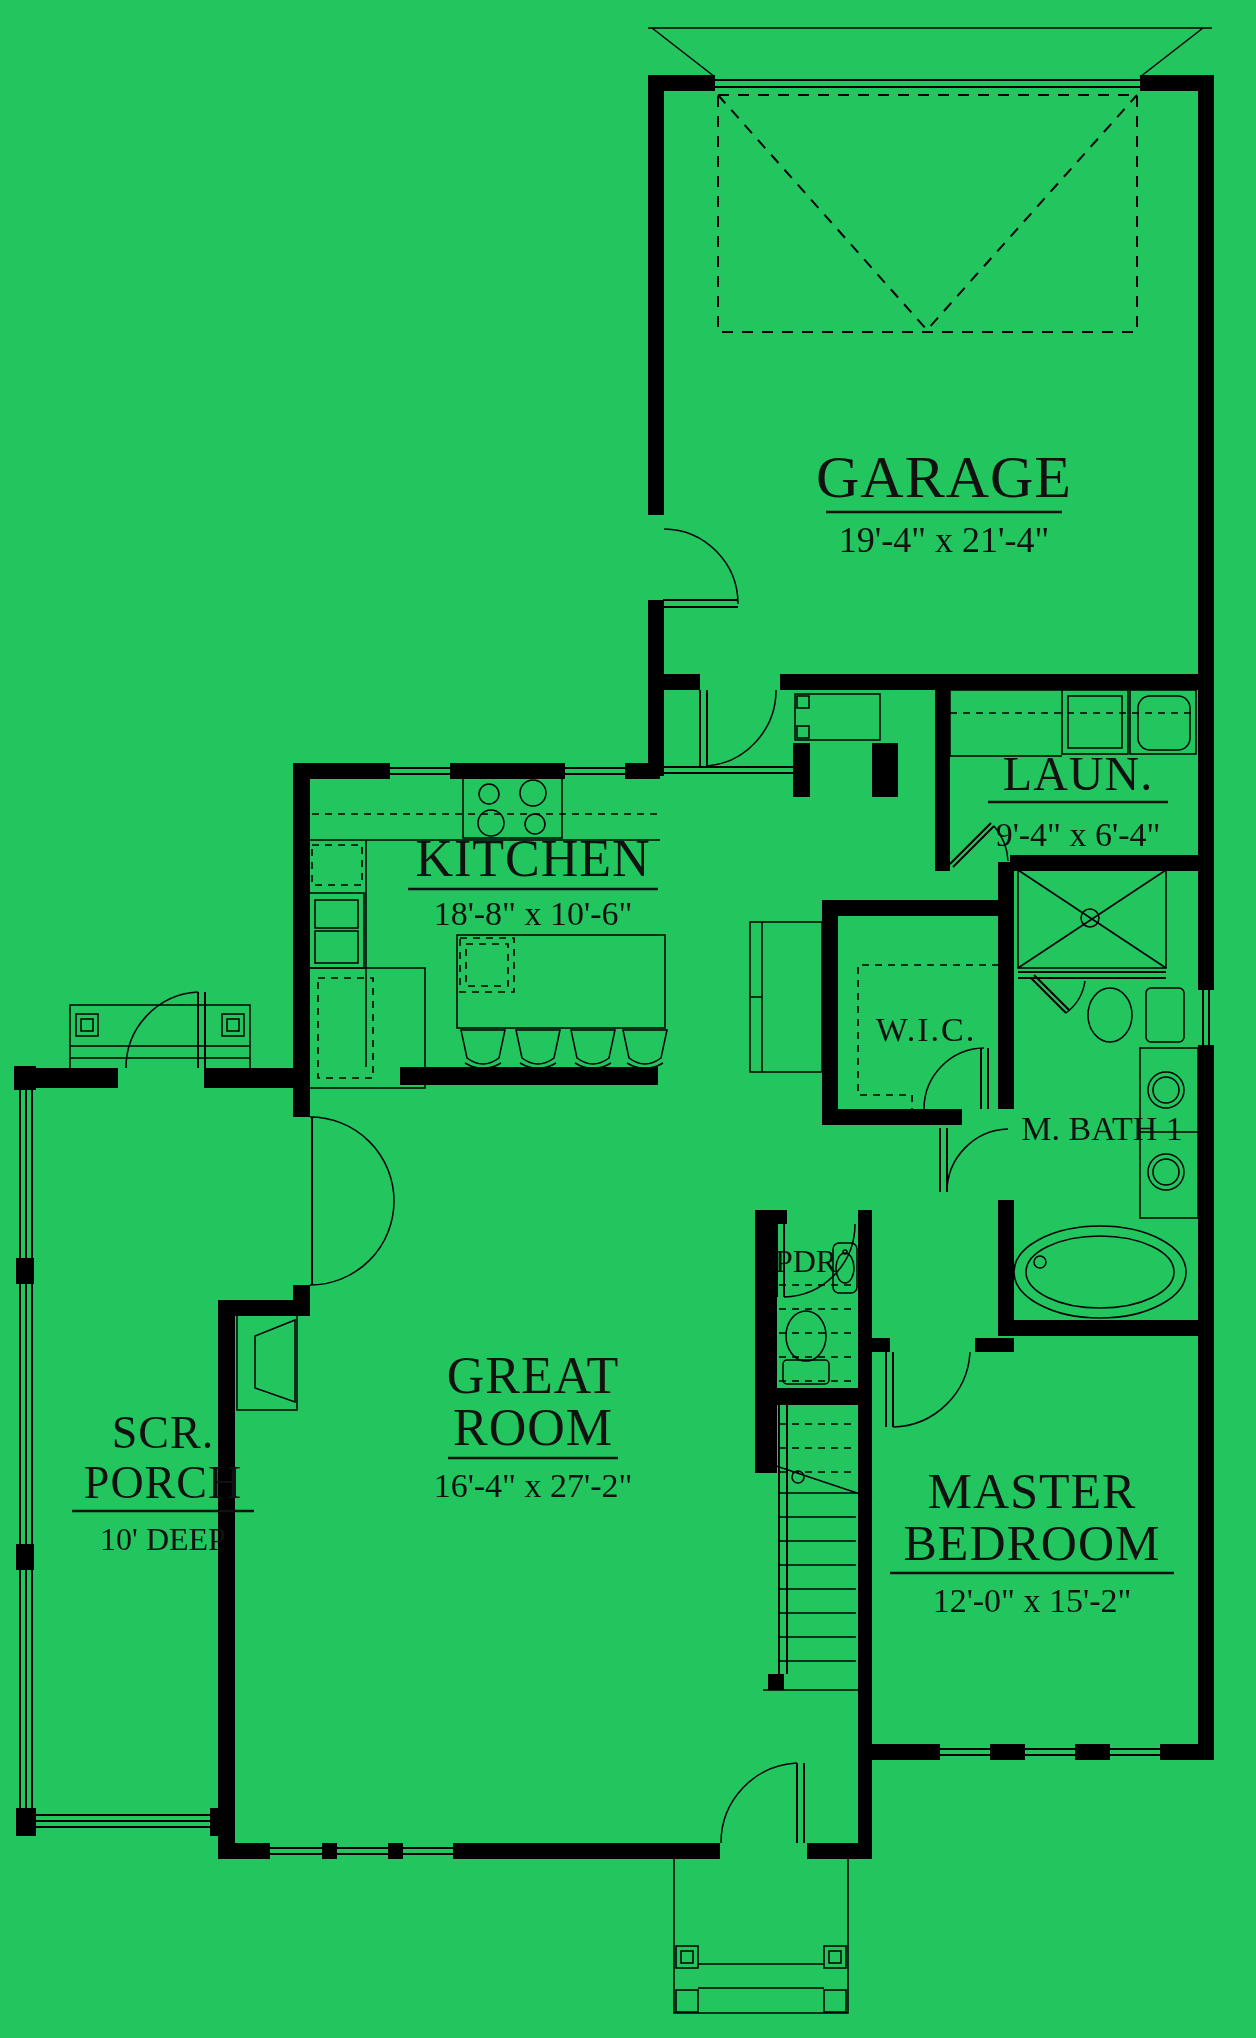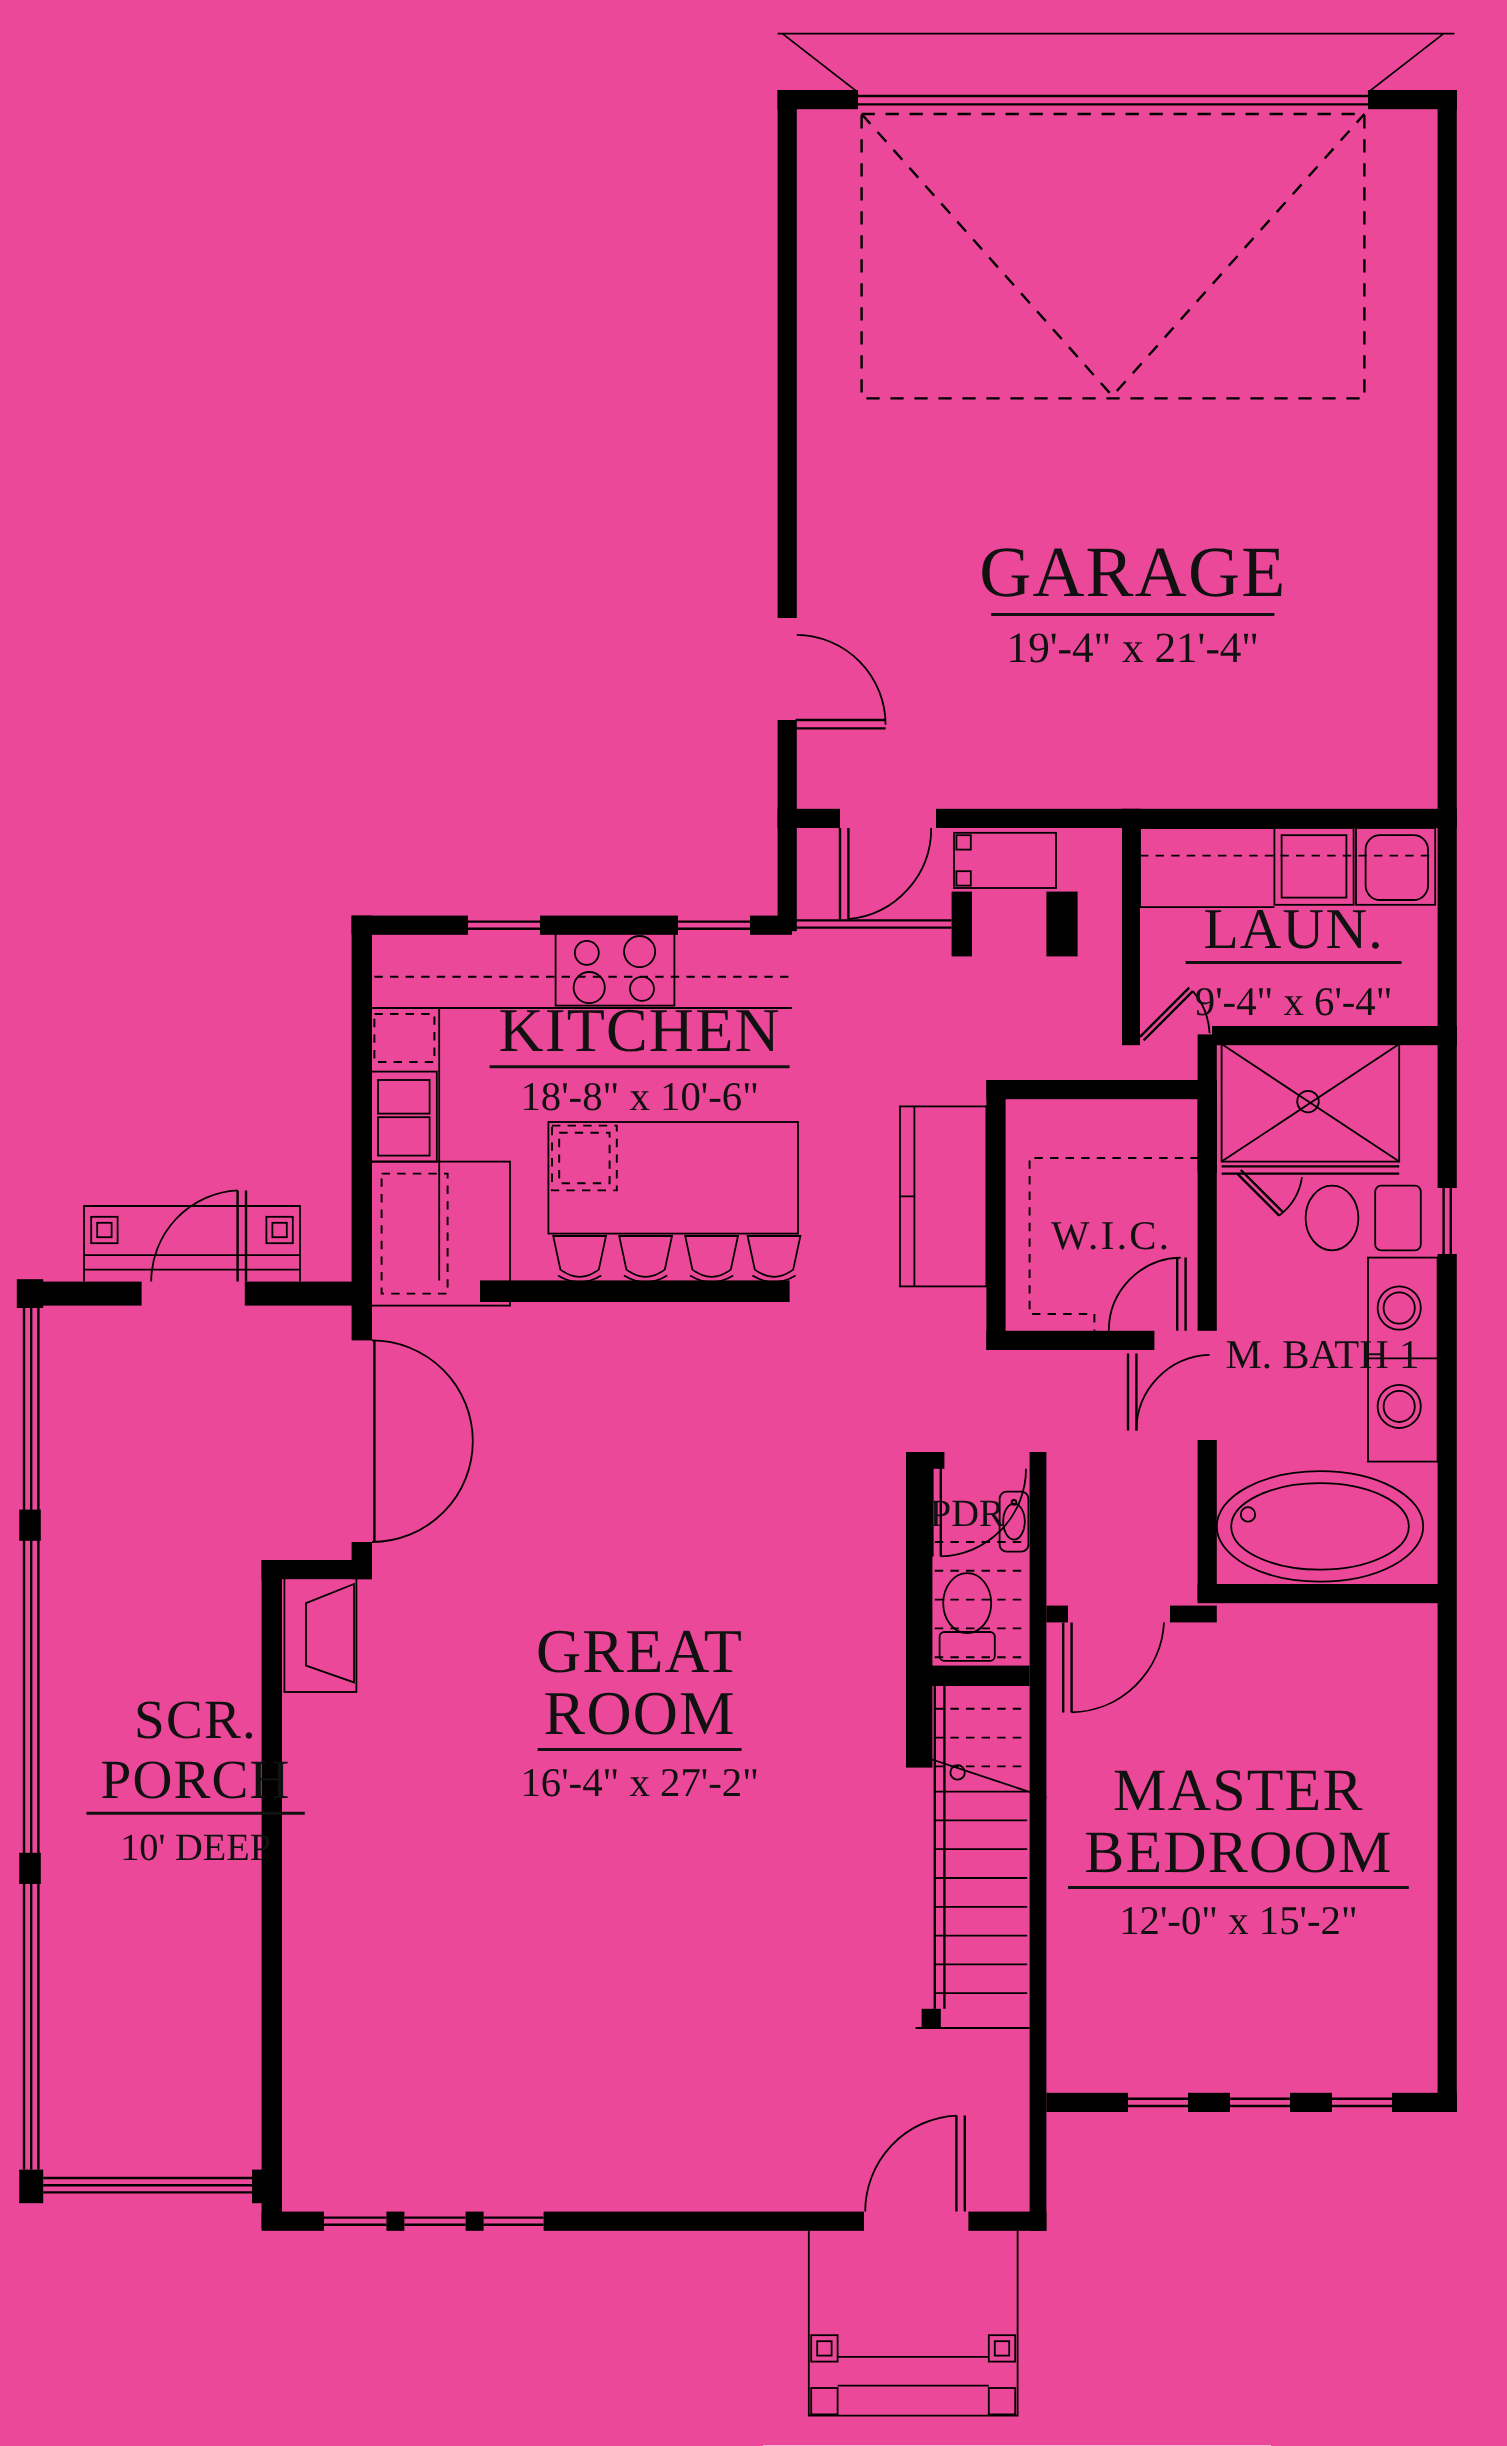--- a/index.html
+++ b/index.html
@@ -1,16 +1,16 @@
 <!DOCTYPE html>
 <html><head>
 <meta charset="utf-8">
 <style>
   html,body{margin:0;padding:0;background:#ffffff;}
-  #plan-wrap{position:relative;width:1256px;height:2038px;background:#ec4899;overflow:hidden;}
+  #plan-wrap{position:relative;width:1256px;height:2038px;background:#22c55e;overflow:hidden;}
   svg{position:absolute;left:0;top:0;}
   text{font-family:"Liberation Serif","DejaVu Serif",serif;fill:#111111;}
   .room-name{letter-spacing:1px;}
   .wall{fill:#000000;stroke:none;}
   .thin{fill:none;stroke:#000000;stroke-width:2;}
   .thin15{fill:none;stroke:#000000;stroke-width:1.5;}
   .dash{fill:none;stroke:#000000;stroke-width:2;stroke-dasharray:11 9;}
   .dashf{fill:none;stroke:#000000;stroke-width:1.6;stroke-dasharray:7 6;}
   .scr{fill:none;stroke:#000000;stroke-width:2;}
 </style>

